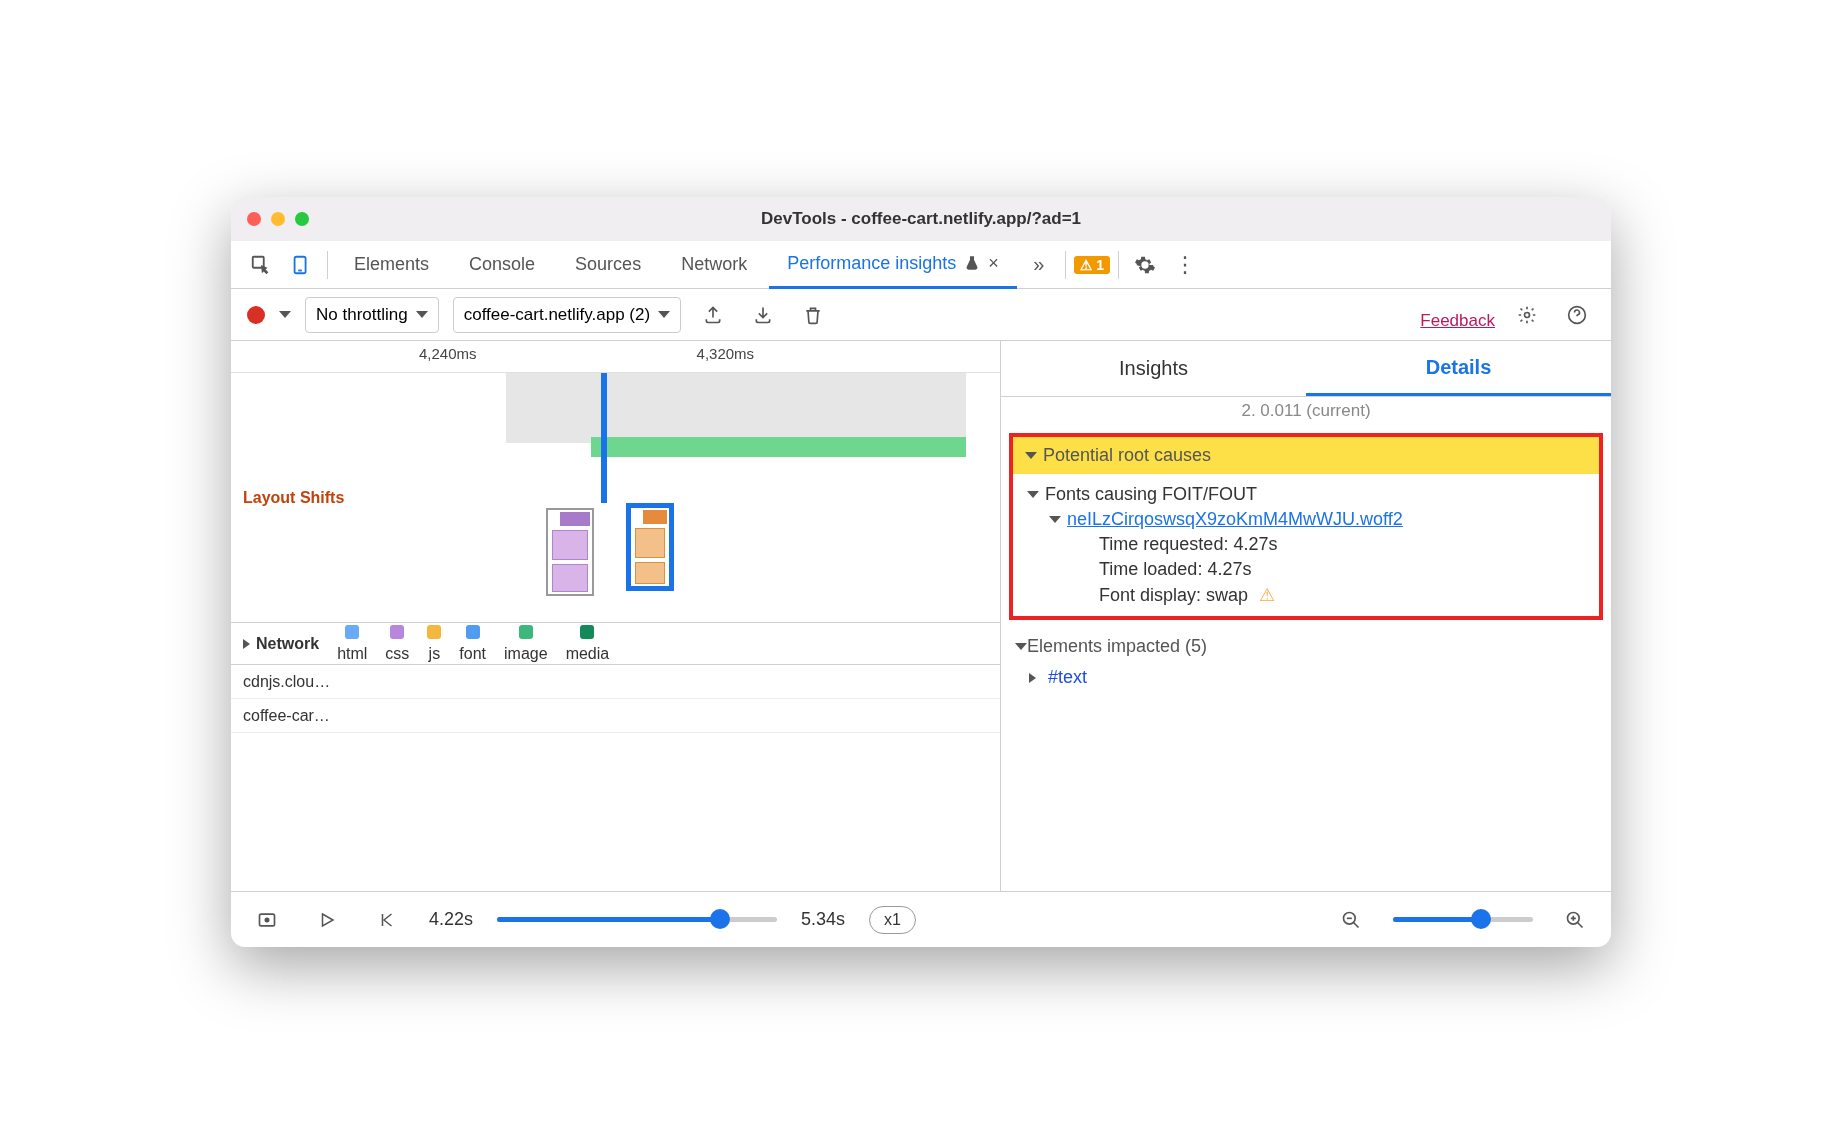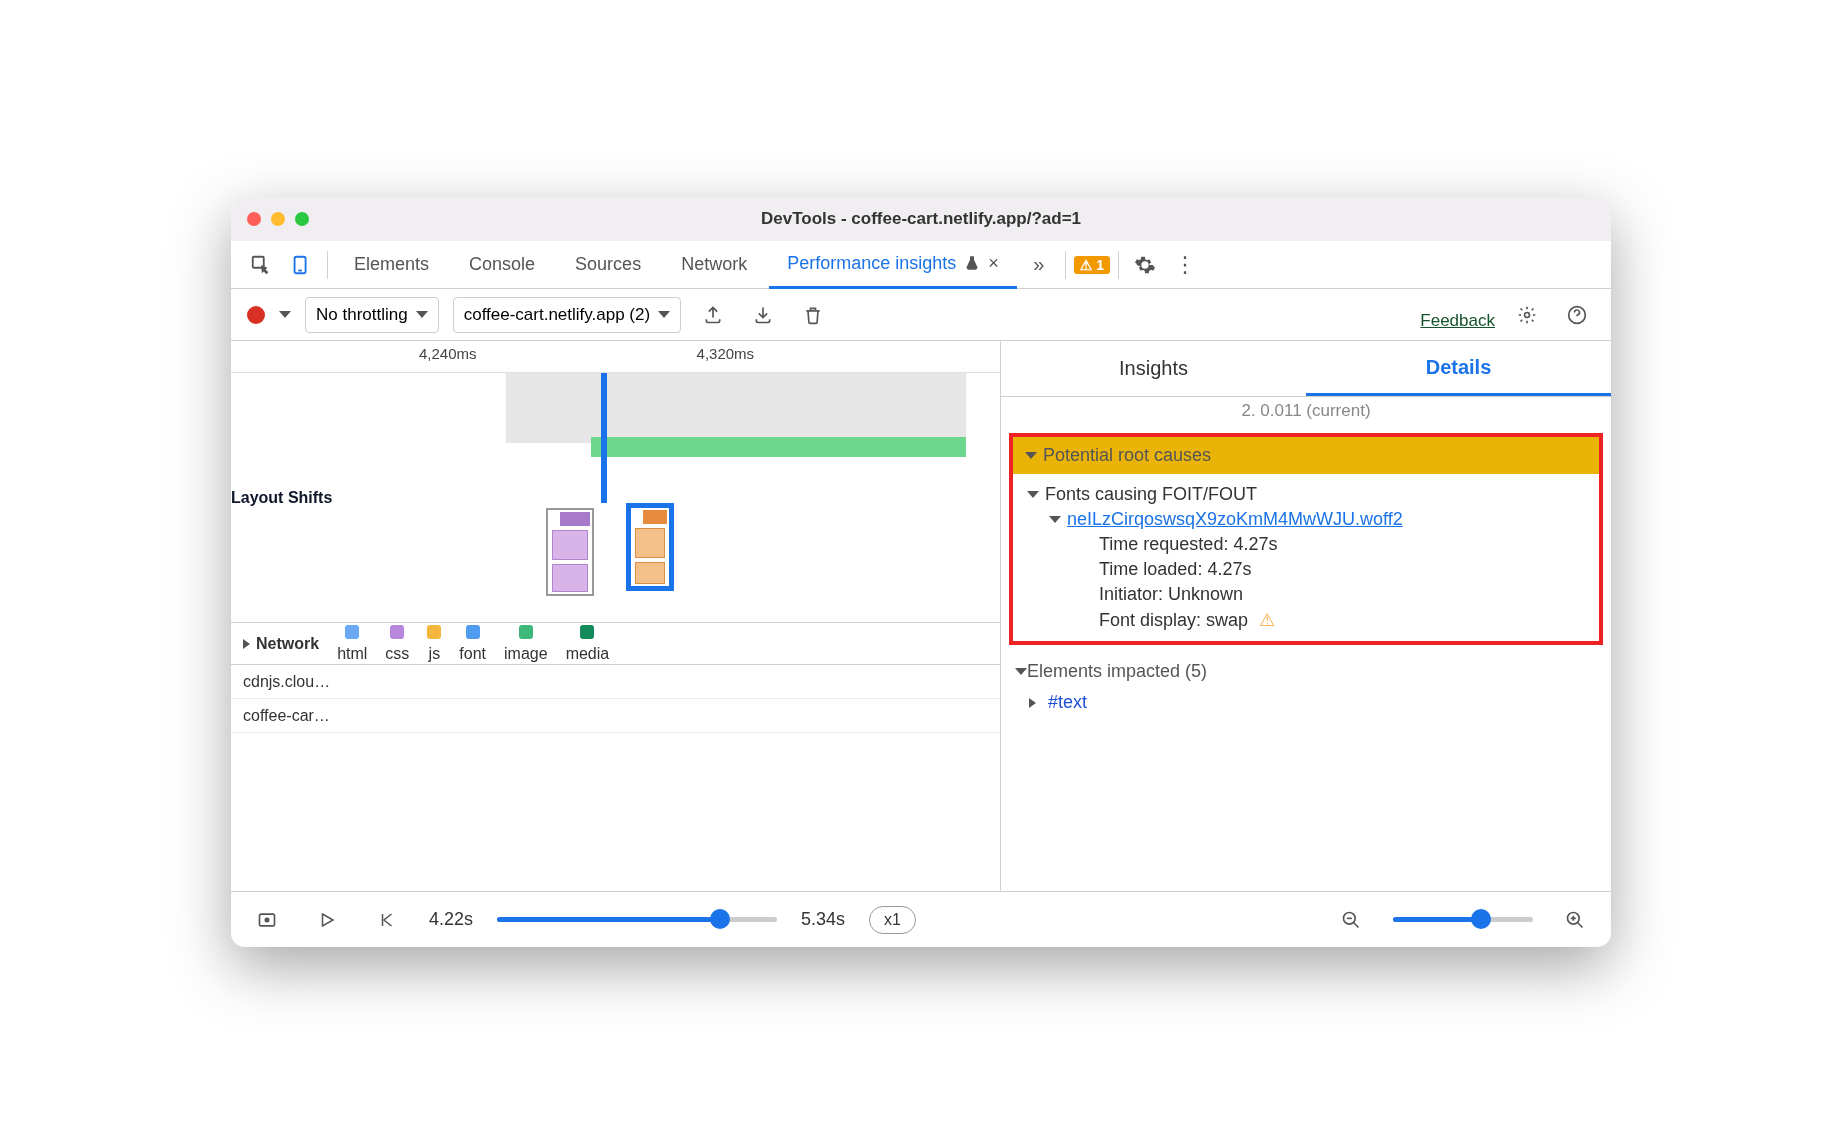--- a/index.html
+++ b/index.html
@@ -15,28 +15,28 @@
 .tabs-row { height: 48px; border-bottom: 1px solid #d0d0d0; display: flex; align-items: center; padding: 0 12px; gap: 4px; }
 .icon-btn { width: 36px; height: 36px; display: flex; align-items: center; justify-content: center; cursor: pointer; border-radius: 4px; color: #555; }
 .icon-btn.active { color: #1a73e8; }
 .tab { padding: 0 18px; height: 48px; display: flex; align-items: center; font-size: 18px; color: #555; cursor: pointer; gap: 8px; white-space: nowrap; }
 .tab.active { color: #1a73e8; border-bottom: 3px solid #1a73e8; }
 .divider { width: 1px; height: 28px; background: #d0d0d0; margin: 0 4px; }
 .badge-warn { background: #f29900; color: #fff; border-radius: 3px; padding: 1px 6px; font-size: 14px; display: flex; align-items: center; gap: 4px; font-weight: 600; }
 .toolbar { height: 52px; border-bottom: 1px solid #d0d0d0; display: flex; align-items: center; padding: 0 16px; gap: 14px; }
 .record-btn { width: 18px; height: 18px; border-radius: 50%; background: #d93025; }
 .dropdown { height: 36px; border: 1px solid #ccc; border-radius: 4px; padding: 0 10px; display: flex; align-items: center; font-size: 17px; gap: 8px; cursor: pointer; background: #fff; }
-.feedback { margin-left: auto; text-decoration: underline; color: #14532d; font-size: 17px; cursor: pointer; margin-top: 12px; }
+.feedback { margin-left: auto; text-decoration: underline; color: #be185d; font-size: 17px; cursor: pointer; margin-top: 12px; }
 .main { flex: 1; display: flex; overflow: hidden; }
 .left { flex: 1; display: flex; flex-direction: column; border-right: 1px solid #d0d0d0; overflow: hidden; }
 .right { width: 610px; display: flex; flex-direction: column; overflow: hidden; }
 .ruler { height: 32px; border-bottom: 1px solid #e0e0e0; display: flex; padding-left: 180px; font-size: 15px; color: #444; align-items: flex-start; padding-top: 4px; }
 .ruler-tick { position: relative; }
 .timeline-area { position: relative; display: flex; height: 250px; border-bottom: 1px solid #d0d0d0; }
-.track-label { width: 120px; padding-left: 0; display: flex; align-items: center; font-weight: 700; color: #0f172a; font-size: 16px; }
+.track-label { width: 120px; padding-left: 12px; display: flex; align-items: center; font-weight: 700; color: #c2410c; font-size: 16px; }
 .track-body { flex: 1; position: relative; background: #fff; }
 .gray-block { position: absolute; background: #e6e6e6; }
 .green-block { position: absolute; background: #6dd68f; }
 .blue-marker { position: absolute; width: 6px; background: #1a73e8; }
 .thumb { position: absolute; width: 48px; height: 88px; border: 2px solid #999; background: #fff; }
 .thumb.sel { border: 5px solid #1a73e8; }
 .thumb-inner { width: 100%; height: 100%; position: relative; }
 .thumb-bar1 { position: absolute; top: 2px; left: 12px; right: 2px; height: 14px; background: #a77bca; }
 .thumb-bar2 { position: absolute; top: 20px; left: 4px; right: 4px; height: 30px; background: #d8b4e8; border: 1px solid #b085c9; }
 .thumb-bar3 { position: absolute; top: 54px; left: 4px; right: 4px; bottom: 2px; background: #d8b4e8; border: 1px solid #b085c9; }
@@ -48,21 +48,21 @@
 .legend-item { display: flex; align-items: center; gap: 6px; flex-direction: column; }
 .swatch { width: 14px; height: 14px; border-radius: 3px; }
 .net-rows { flex: 1; overflow: hidden; }
 .net-row { height: 34px; padding-left: 12px; display: flex; align-items: center; font-size: 16px; color: #333; border-bottom: 1px solid #eee; }
 .sub-tabs { height: 56px; display: flex; border-bottom: 1px solid #d0d0d0; }
 .sub-tab { flex: 1; display: flex; align-items: center; justify-content: center; font-size: 20px; color: #333; cursor: pointer; }
 .sub-tab.active { color: #1a73e8; border-bottom: 3px solid #1a73e8; font-weight: 700; }
 .details { flex: 1; overflow: auto; font-size: 18px; color: #333; }
 .current-line { text-align: center; padding: 4px 0; color: #888; font-size: 17px; }
 .highlight-box { border: 4px solid #e22; margin: 8px; padding: 0; }
-.section-hdr { background: #eab308; padding: 8px 12px; font-size: 18px; color: #555; display: flex; align-items: center; gap: 6px; }
+.section-hdr { background: #fde047; padding: 8px 12px; font-size: 18px; color: #555; display: flex; align-items: center; gap: 6px; }
 .tree { padding: 8px 14px; }
 .tree-row { display: flex; align-items: center; gap: 6px; padding: 2px 0; }
 .tree-indent1 { padding-left: 22px; }
 .tree-indent3 { padding-left: 72px; }
 .link { color: #1a73e8; text-decoration: underline; cursor: pointer; }
 .warn-icon { color: #f4a93f; font-size: 18px; }
 .elements-hdr { padding: 8px 14px; display: flex; align-items: center; color: #555; font-size: 18px; }
 .red-text { color: #1d4ed8; padding-left: 40px; }
 .footer { height: 56px; border-top: 1px solid #d0d0d0; display: flex; align-items: center; padding: 0 18px; gap: 24px; font-size: 18px; color: #333; }
 .slider { flex: 0 0 280px; height: 5px; background: #ccc; border-radius: 3px; position: relative; }
@@ -254,21 +254,20 @@
             <div class="tree-row">
               <span class="tri"></span>
               <span>Fonts causing FOIT/FOUT</span>
             </div>
             <div class="tree-row tree-indent1">
               <span class="tri"></span>
               <span class="link">neILzCirqoswsqX9zoKmM4MwWJU.woff2</span>
             </div>
             <div class="tree-row tree-indent3">Time requested: 4.27s</div>
             <div class="tree-row tree-indent3">Time loaded: 4.27s</div>
-            <div class="tree-row tree-indent3">Initiator: Unknown</div>
             <div class="tree-row tree-indent3">
               <span>Font display: swap</span>
               <span class="warn-icon">&nbsp;⚠</span>
             </div>
           </div>
         </div>
 
         <div class="elements-hdr">
           <span class="tri"></span>
           <span>Elements impacted (5)</span>

